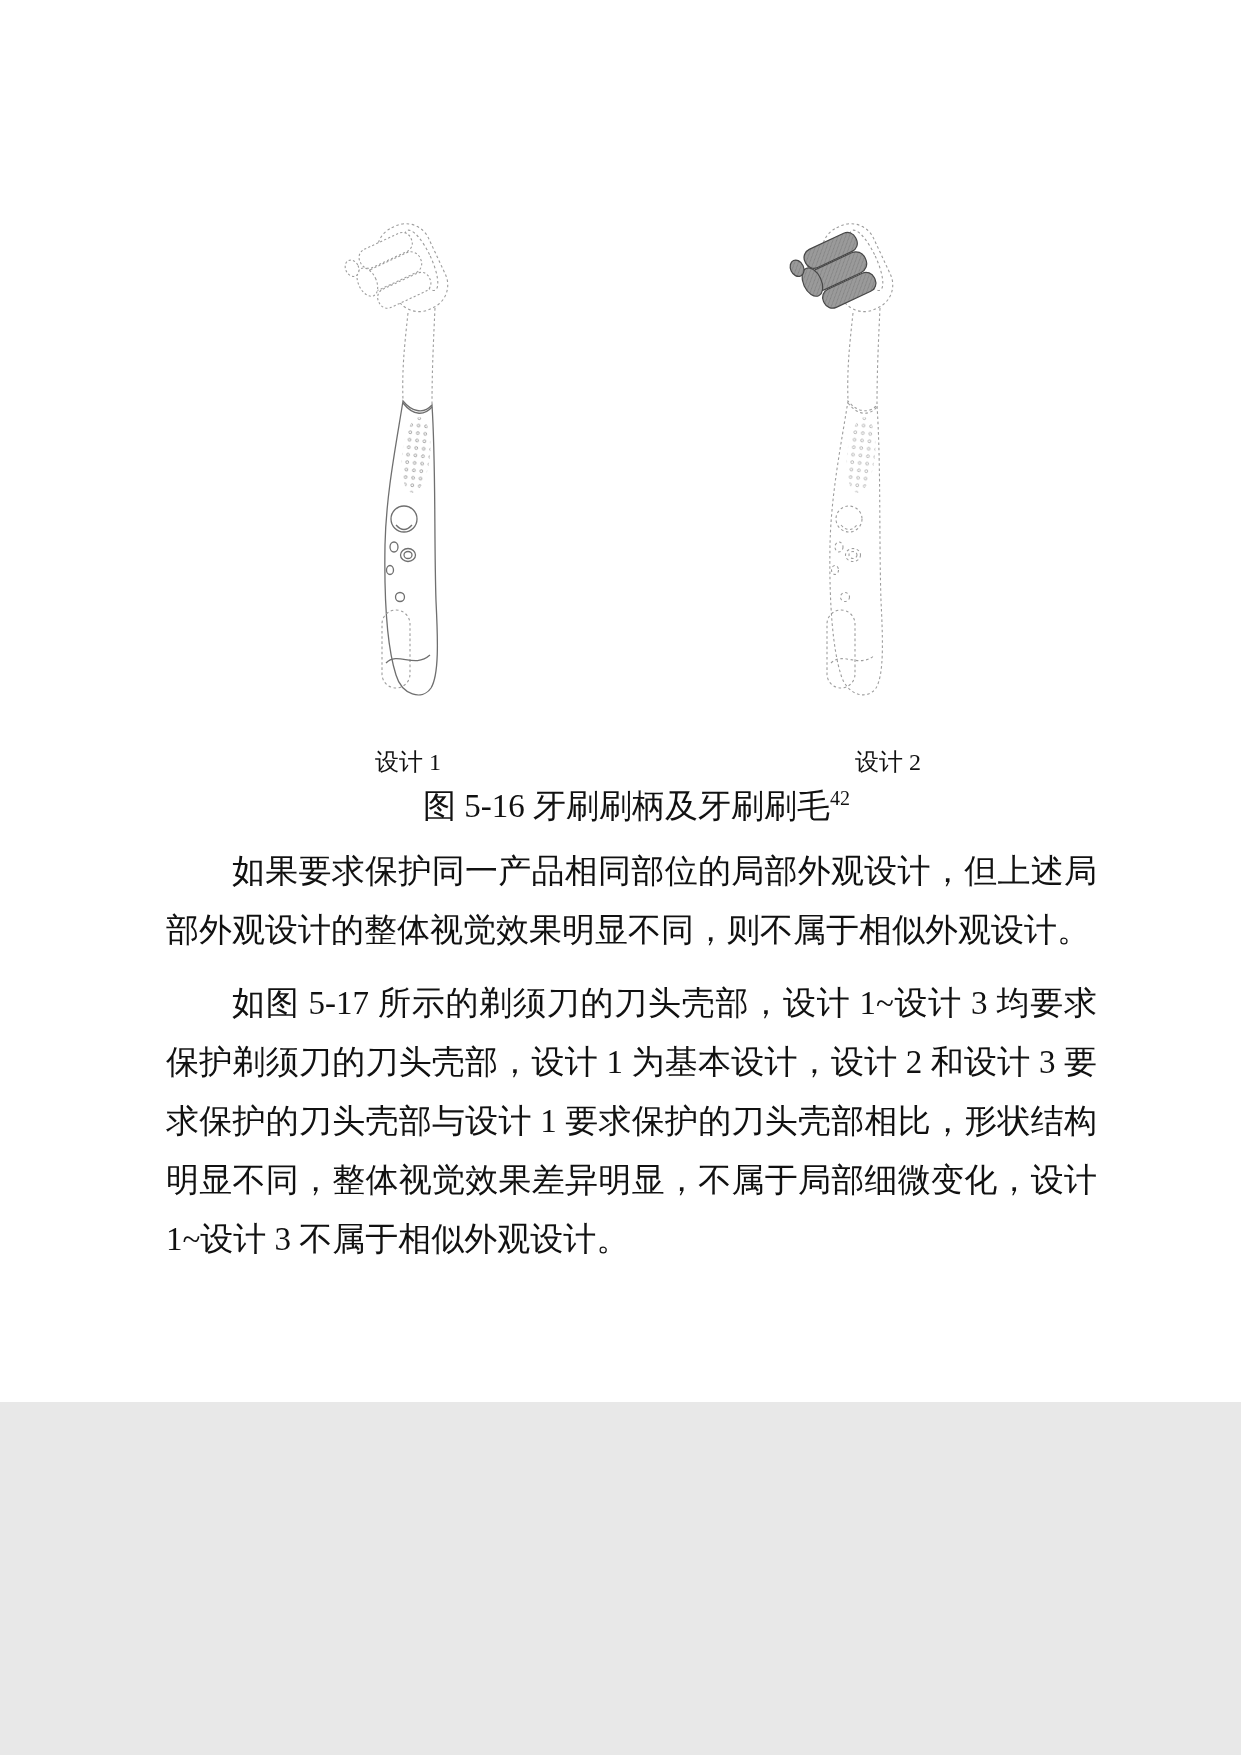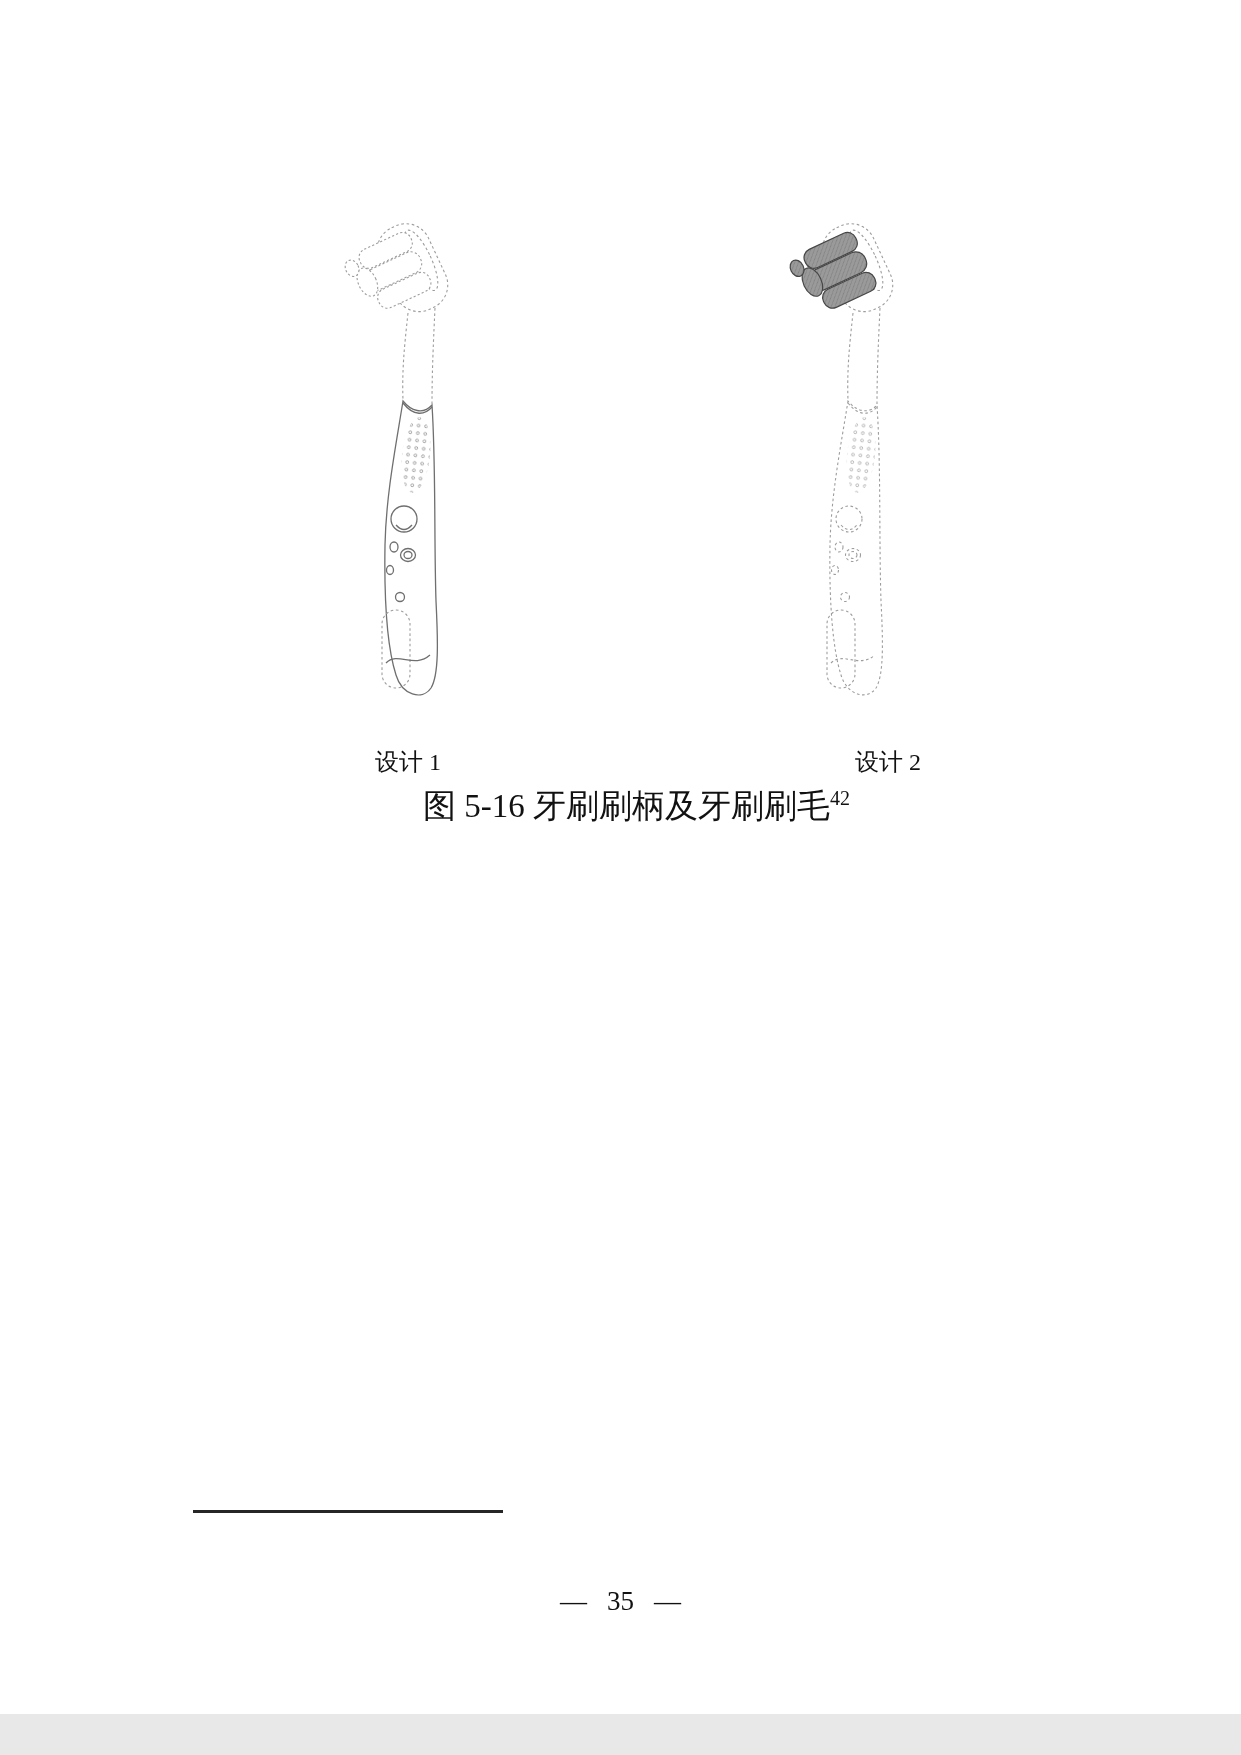--- a/index.html
+++ b/index.html
@@ -1,18 +1,18 @@
 <!DOCTYPE html>
 <html><head>
 <meta charset="utf-8">
 <style>
   html,body { margin:0; padding:0; background:#e8e8e8; }
   .page {
     position:relative;
-    width:1241px; height:1714px;
+    width:1241px; height:1402px;
     margin:0 auto;
     background:#ffffff;
     font-family:"Liberation Serif","DejaVu Serif",serif;
     color:#111111;
     overflow:hidden;
   }
 
   
   .brush-wrap { position:absolute; top:205px; width:160px; height:500px; }
   .brush-wrap.d1 { left:330px; }
@@ -144,18 +144,22 @@
         <path class="solid" d="M56,458 C68,446 84,464 100,450"></path>
       </g>
     </svg>
   </div>
 
   <div class="fig-label l1">设计 1</div>
   <div class="fig-label l2">设计 2</div>
 
   <div class="fig-caption"><span>图 5-16 牙刷刷柄及牙刷刷毛</span><sup>42</sup></div>
 
+  <div class="body-text">
+    <p>如果要求保护同一产品相同部位的局部外观设计，但上述局部外观设计的整体视觉效果明显不同，则不属于相似外观设计。</p>
+    <p>如图 5-17 所示的剃须刀的刀头壳部，设计 1~设计 3 均要求保护剃须刀的刀头壳部，设计 1 为基本设计，设计 2 和设计 3 要求保护的刀头壳部与设计 1 要求保护的刀头壳部相比，形状结构明显不同，整体视觉效果差异明显，不属于局部细微变化，设计 1~设计 3 不属于相似外观设计。</p>
+  </div>
 
   <div class="footnote-rule"></div>
 
   <div class="page-footer"><span>—</span><span class="num">35</span><span>—</span></div>
 
 </div>
 
 </body></html>

